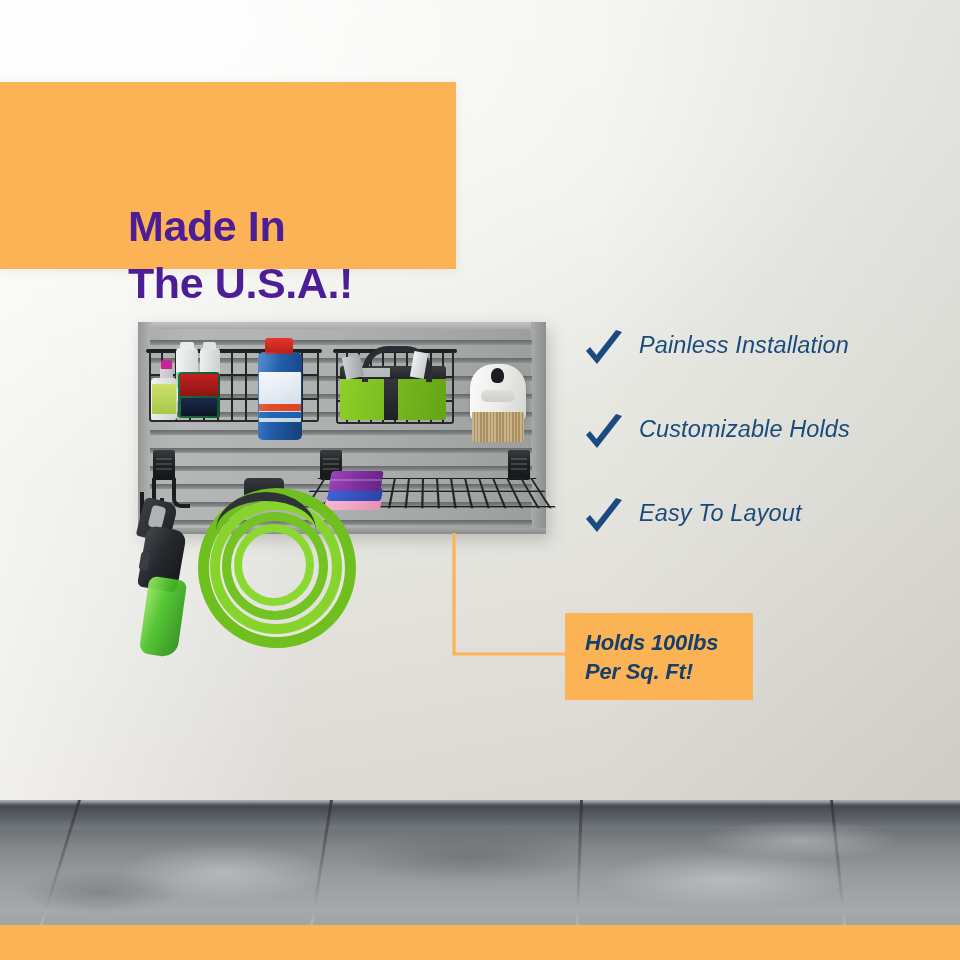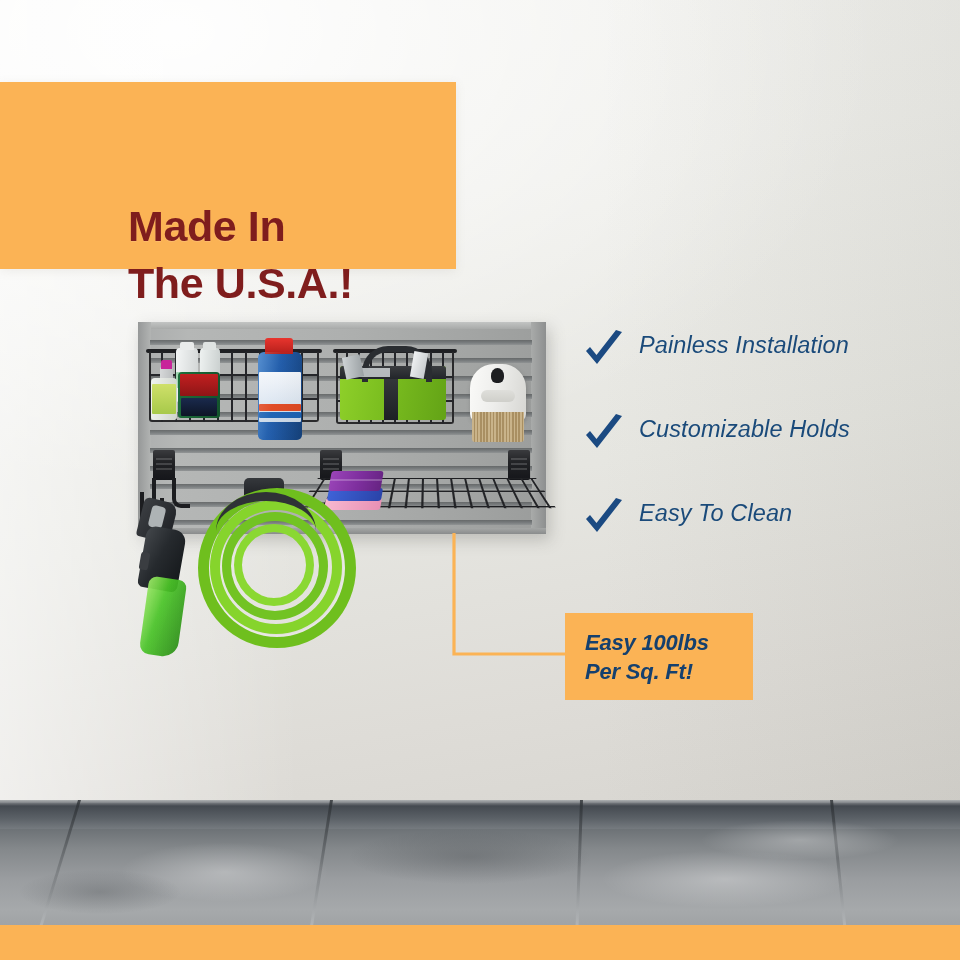--- a/index.html
+++ b/index.html
@@ -66,21 +66,21 @@
   }
 
   
   .banner {
     position: absolute; left: 0; top: 82px; width: 456px; height: 187px;
     background: #fbb355;
     box-shadow: 0 2px 10px rgba(120,110,90,.10);
   }
   .banner-text {
     position: absolute; left: 128px; top: 116px;
-    color: #7f1d1d;
+    color: #4c1d95;
     font-size: 43px;
     font-weight: bold;
     line-height: 1.32;
     letter-spacing: -0.4px;
     white-space: pre-line;
     text-shadow: 0 1px 0 rgba(255,255,255,.12);
   }
 
   
   .features {
@@ -463,28 +463,28 @@
       </span>
       <span class="feature-label">Customizable Holds</span>
     </div>
 
     <div class="feature-row">
       <span class="check">
         <svg viewBox="0 0 42 42" width="42" height="42" aria-hidden="true">
           <path d="M3 21 L14 34 L39 2 L33 0 L13.5 25 L7 17 Z" fill="#1b4a82"></path>
         </svg>
       </span>
-      <span class="feature-label">Easy To Clean</span>
+      <span class="feature-label">Easy To Layout</span>
     </div>
   </div>
 
   <div class="leader">
     <svg width="150" height="145" viewBox="0 0 150 145" aria-hidden="true">
       <path d="M14 8 L14 129 L140 129" fill="none" stroke="#fbb355" stroke-width="3.2"></path>
     </svg>
   </div>
 
   <div class="callout">
-    <div class="callout-text">Easy 100lbs
+    <div class="callout-text">Holds 100lbs
 Per Sq. Ft!</div>
   </div>
 
 </div>
 
 </body></html>

